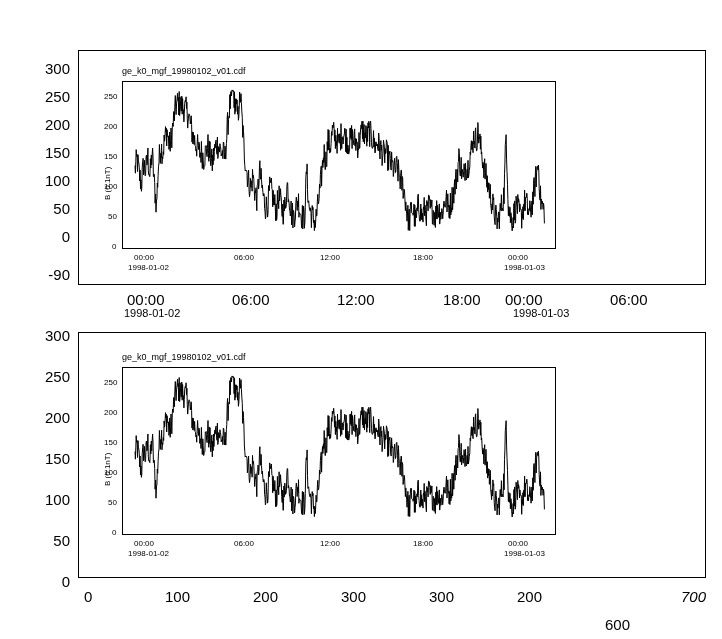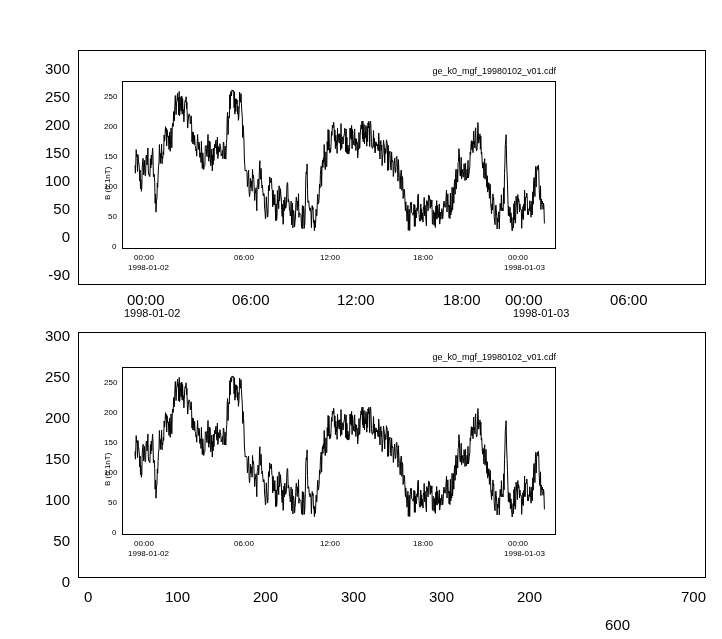--- a/index.html
+++ b/index.html
@@ -5,21 +5,21 @@
   html,body{margin:0;padding:0;background:#ffffff;}
   body{width:722px;height:639px;font-family:"Liberation Sans",sans-serif;color:#000;}
   #root{position:relative;width:722px;height:639px;overflow:hidden;}
 
   .panel{position:absolute;}
   .frame{position:absolute;border:1px solid #000;box-sizing:border-box;background:#fff;}
 
   .tick-label{position:absolute;font-size:15px;color:#000;white-space:nowrap;}
   .tick-y{text-align:right;}
 
-  .inner-title{position:absolute;font-size:9px;color:#000;white-space:nowrap;text-align:right;}
+  .inner-title{position:absolute;font-size:9px;color:#000;white-space:nowrap;text-align:left;}
   .inner-tick{position:absolute;font-size:8px;color:#000;white-space:nowrap;}
   .inner-ylabel{position:absolute;font-size:8px;color:#000;white-space:nowrap;
                 transform:rotate(-90deg);transform-origin:left top;}
   .axis-date{position:absolute;font-size:11px;color:#000;white-space:nowrap;}
 
   svg{display:block;}
   .trace{fill:none;stroke:#000;stroke-width:1;}
 </style>
 </head>
 <body>
@@ -83,21 +83,21 @@
     <div class="tick-label tick-y" style="left:38px;top:532px;width:32px;">50</div>
     <div class="tick-label tick-y" style="left:38px;top:573px;width:32px;">0</div>
 
     <div class="tick-label" style="left:84px;top:588px;">0</div>
     <div class="tick-label" style="left:165px;top:588px;">100</div>
     <div class="tick-label" style="left:253px;top:588px;">200</div>
     <div class="tick-label" style="left:341px;top:588px;">300</div>
     <div class="tick-label" style="left:429px;top:588px;">300</div>
     <div class="tick-label" style="left:517px;top:588px;">200</div>
     <div class="tick-label" style="left:605px;top:616px;">600</div>
-    <div class="tick-label" style="left:681px;top:588px;">700</div>
+    <div class="tick-label" style="left:681px;top:588px;font-style:italic;">700</div>
 
     <div class="frame" style="left:122px;top:367px;width:434px;height:168px;"></div>
     <div class="inner-title" style="left:122px;top:352px;width:434px;">ge_k0_mgf_19980102_v01.cdf</div>
     <div class="inner-ylabel" style="left:103px;top:486px;">B (0.1nT)</div>
 
     <div class="inner-tick" style="left:104px;top:378px;">250</div>
     <div class="inner-tick" style="left:104px;top:408px;">200</div>
     <div class="inner-tick" style="left:104px;top:438px;">150</div>
     <div class="inner-tick" style="left:104px;top:468px;">100</div>
     <div class="inner-tick" style="left:108px;top:498px;">50</div>

